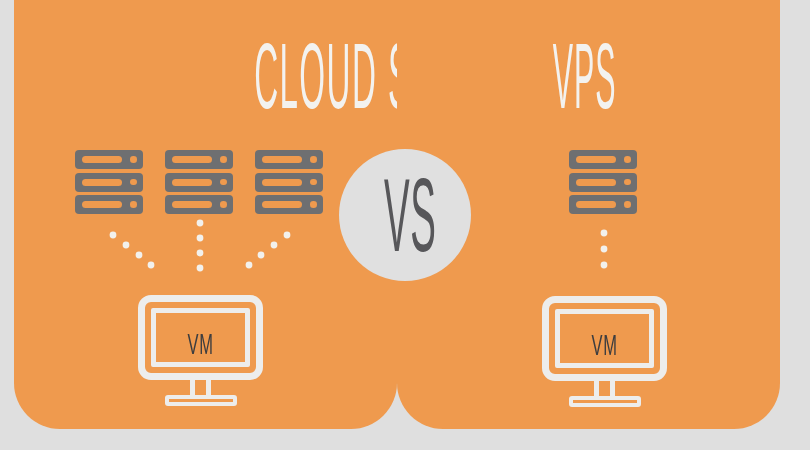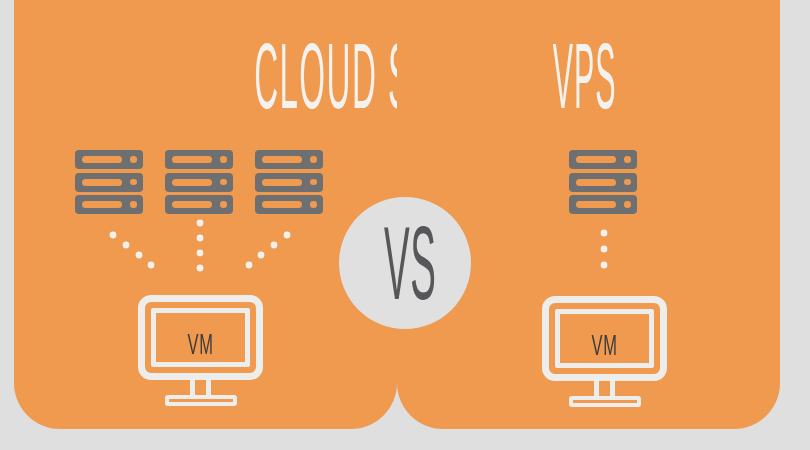--- a/index.html
+++ b/index.html
@@ -90,21 +90,21 @@
     box-sizing:border-box;
     border:4px solid var(--monitor-stroke,#ededec);
     border-radius:3px;
   }
 
   
   .vs-circle {
     position:absolute; left:339px; top:149px; width:132px; height:132px;
     border-radius:50%;
     background:var(--vs-circle,#e0e0e0);
-    display:flex; align-items:center; justify-content:center;margin-top:48px;
+    display:flex; align-items:center; justify-content:center;
   }
   .vs-text {
     font-size:104px; line-height:104px; letter-spacing:2px;
     color:var(--vs-text,#57575a);
     transform:translateX(5px) scaleX(0.37);
   }
 </style>
 </head>
 <body>
 

